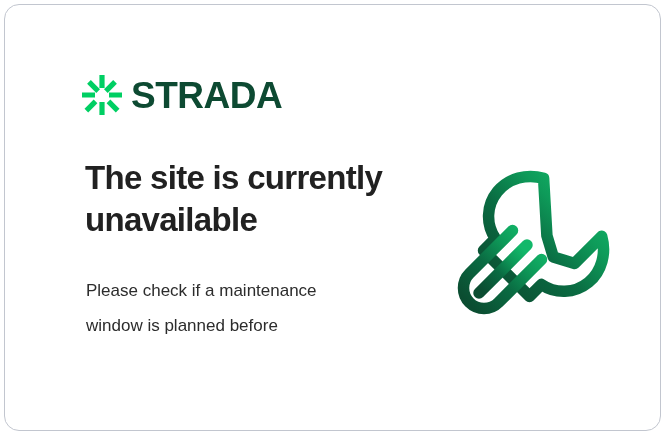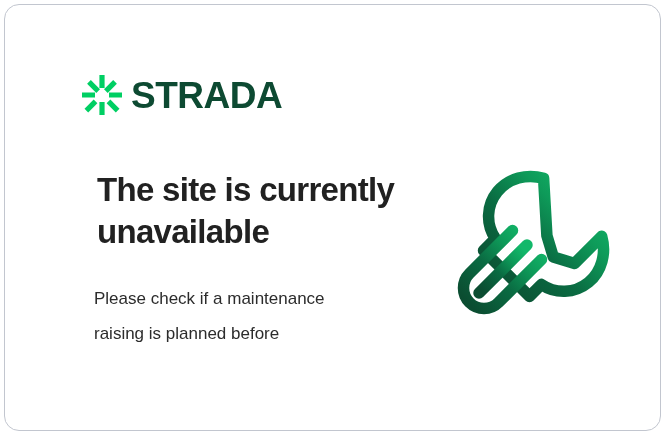--- a/index.html
+++ b/index.html
@@ -62,36 +62,36 @@
     white-space: nowrap;
     font-family: "Liberation Sans", sans-serif;
   }
 
   
   .headline {
     position: absolute;
     left: 80px;
     top: 152px;
     width: 330px;
-    margin: 12px;
+    margin: 0;
     font-size: 33px;
     font-weight: 700;
     line-height: 1.28;
     letter-spacing: -0.7px;
     color: #212121;
     font-family: "Liberation Sans", sans-serif;
   }
 
   
   .body-copy {
     position: absolute;
     left: 81px;
     top: 268px;
     width: 320px;
-    margin: 8px;
+    margin: 0;
     font-size: 17px;
     font-weight: 400;
     line-height: 2.07;
     color: #2c2c2c;
     font-family: "Liberation Sans", sans-serif;
   }
   .body-copy .line {
     display: block;
     white-space: nowrap;
   }
@@ -133,21 +133,21 @@
       </span>
       <span class="brand-word">STRADA</span>
     </div>
 
     
     <h1 class="headline">The site is currently unavailable</h1>
 
     
     <p class="body-copy">
       <span class="line">Please check if a maintenance</span>
-      <span class="line">raising is planned before</span>
+      <span class="line">window is planned before</span>
     </p>
 
     
     <span>
       <svg class="wrench" viewBox="0 0 170 170" xmlns="http://www.w3.org/2000/svg" aria-hidden="true">
         <defs>
           <linearGradient id="wrenchGrad" x1="0.08" y1="0.95" x2="0.95" y2="0.12">
             <stop offset="0%" stop-color="#0b4d31"></stop>
             <stop offset="42%" stop-color="#0a6b42"></stop>
             <stop offset="72%" stop-color="#0e9a59"></stop>

